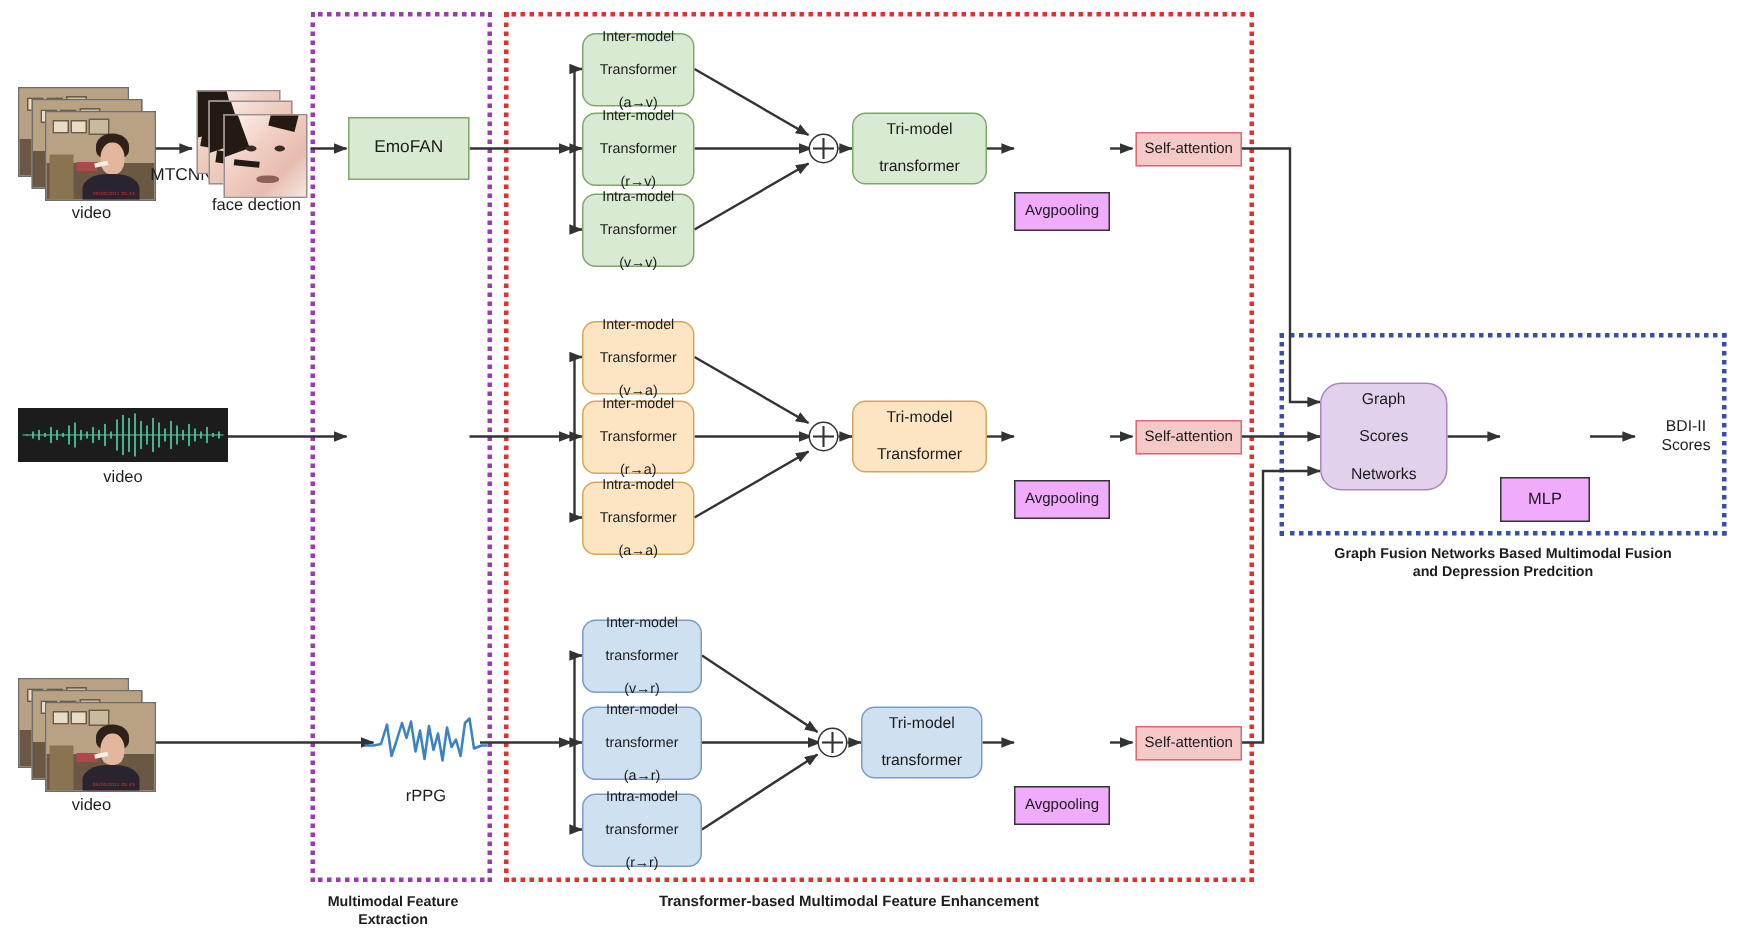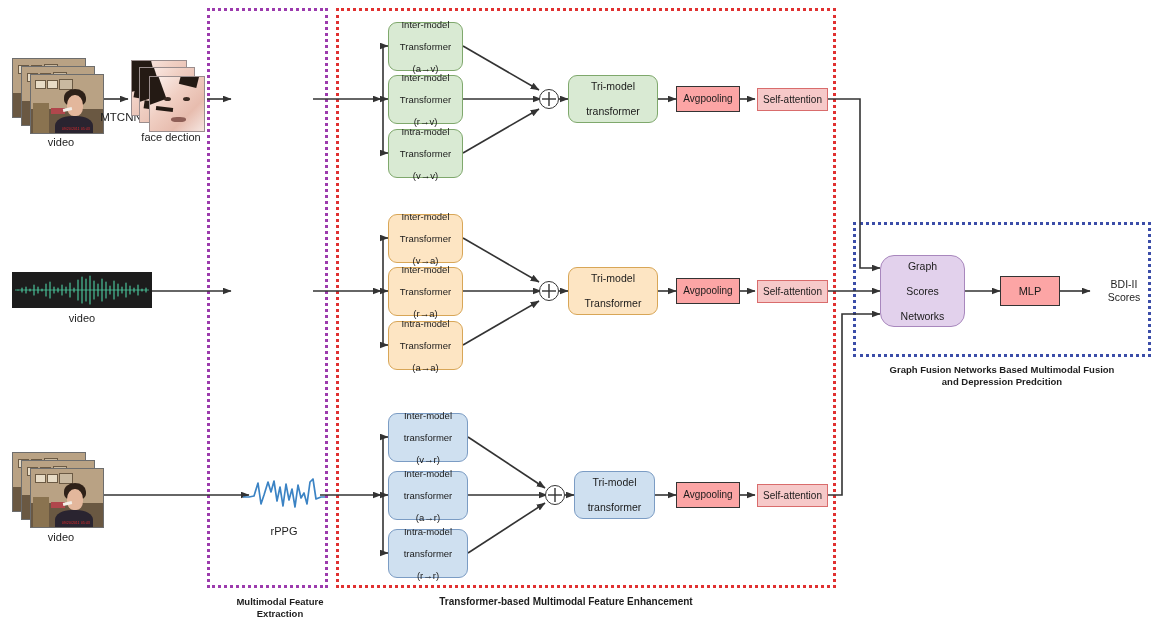--- a/index.html
+++ b/index.html
@@ -18,21 +18,21 @@
   
   .node{position:absolute;box-sizing:border-box;display:flex;align-items:center;
         justify-content:center;text-align:center;line-height:1.18;}
   .node span{display:block;width:100%;}
 
   .n-green{background:#d9ead3;border:1px solid #7fa86c;}
   .n-orange{background:#fde5c3;border:1px solid #d8a657;}
   .n-blue{background:#cfe0f0;border:1px solid #7b9cc4;}
   .n-purple{background:#e2d1ec;border:1px solid #a887bd;}
   .n-pink{background:#f6c9c9;border:1px solid #d96c6c;}
-  .n-white{background:#fca5a5;border:1.6px solid #333333;}
+  .n-white{background:#f0abfc;border:1.6px solid #333333;margin-top:42px;}
   .rounded{border-radius:9px;}
 
   
   .label{position:absolute;text-align:center;line-height:1.25;color:#1d1d1d;}
   .caption-bold{font-weight:bold;}
 
   
   .framestack{position:absolute;}
   .frame{position:absolute;box-sizing:border-box;border:1px solid #6d6d6d;overflow:hidden;background:#c9bba6;}
   .room{position:absolute;inset:0;background:
@@ -248,20 +248,23 @@
   </div>
   <div class="label" style="left:18px;top:531px;width:86px;font-size:11px;">video</div>
 
   <div class="abs" style="left:243px;top:470px;width:82px;height:50px;">
     <svg width="82" height="50" viewBox="0 0 82 50">
       <polyline fill="none" stroke="#3b83c4" stroke-width="1.7" stroke-linejoin="round" points="0,27 6,27 11,26 15,13 18,34 21,25 25,12 28,22 31,11 34,31 37,17 40,36 43,14 46,30 49,19 52,37 55,15 58,28 61,23 64,34 67,12 70,9 73,29 78,27 82,27"></polyline>
     </svg>
   </div>
   <div class="label" style="left:244px;top:525px;width:80px;font-size:11px;">rPPG</div>
 
+  <div class="node n-green" style="left:232px;top:78px;width:81px;height:42px;font-size:11.5px;">
+    <span>EmoFAN</span>
+  </div>
 
   <div class="node n-green rounded" style="left:388px;top:22px;width:75px;height:49px;font-size:9.5px;">
     <span><span>Inter-model</span><br>
     <span>Transformer</span><br>
     <span>(a→v)</span></span>
   </div>
   <div class="node n-green rounded" style="left:388px;top:75px;width:75px;height:49px;font-size:9.5px;">
     <span><span>Inter-model</span><br>
     <span>Transformer</span><br>
     <span>(r→v)</span></span>
@@ -361,21 +364,21 @@
     <span>Networks</span></span>
   </div>
   <div class="node n-white" style="left:1000px;top:276px;width:60px;height:30px;font-size:11px;">
     <span>MLP</span>
   </div>
   <div class="label" style="left:1092px;top:278px;width:64px;font-size:10.5px;">
     <span>BDI-II</span><br>
     <span>Scores</span>
   </div>
 
-  <div class="label caption-bold" style="left:210px;top:596px;width:140px;font-size:9.5px;">
+  <div class="label caption-bold" style="left:192px;top:596px;width:140px;font-size:9.5px;">
     <span>Multimodal Feature</span><br>
     <span>Extraction</span>
   </div>
   <div class="label caption-bold" style="left:386px;top:596px;width:360px;font-size:10px;">Transformer-based Multimodal Feature Enhancement</div>
   <div class="label caption-bold" style="left:852px;top:364px;width:300px;font-size:9.5px;">
     <span>Graph Fusion Networks Based Multimodal Fusion</span><br>
     <span>and Depression Predcition</span>
   </div>
 
 </div>

